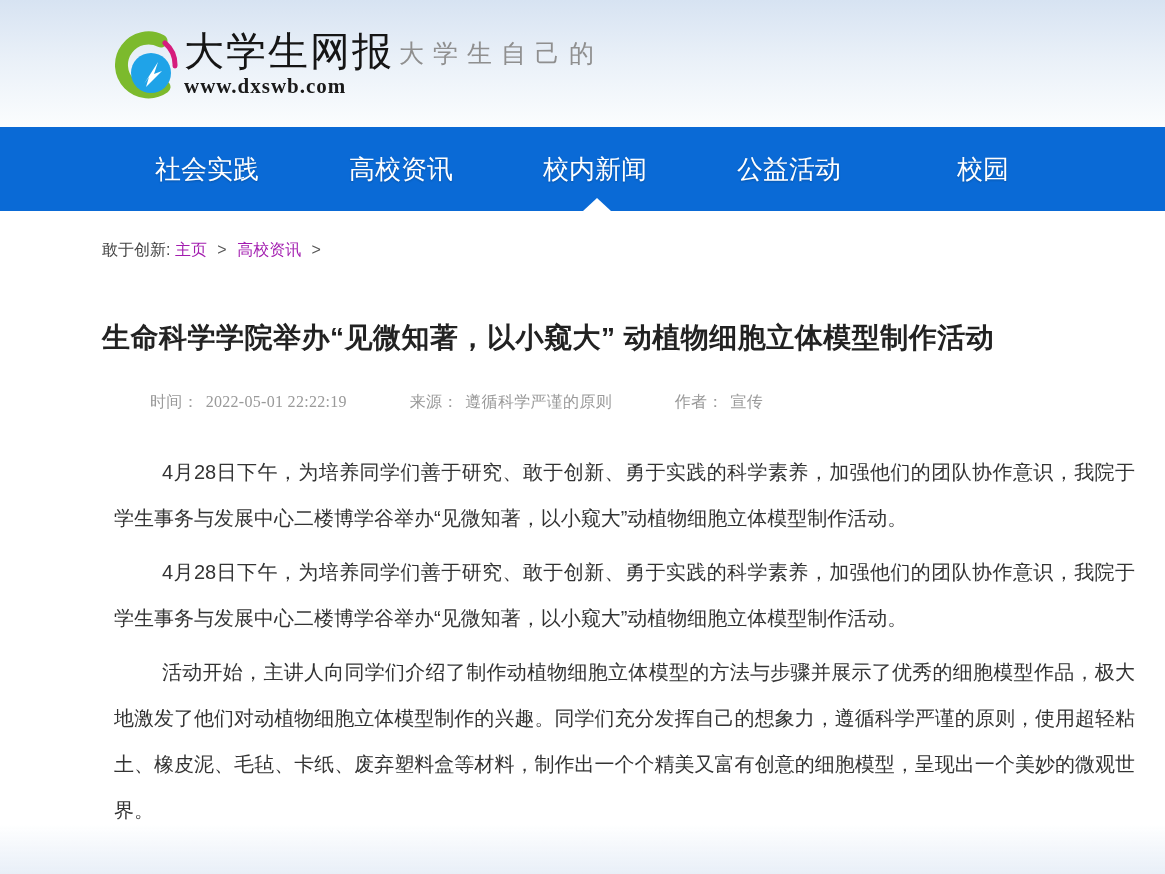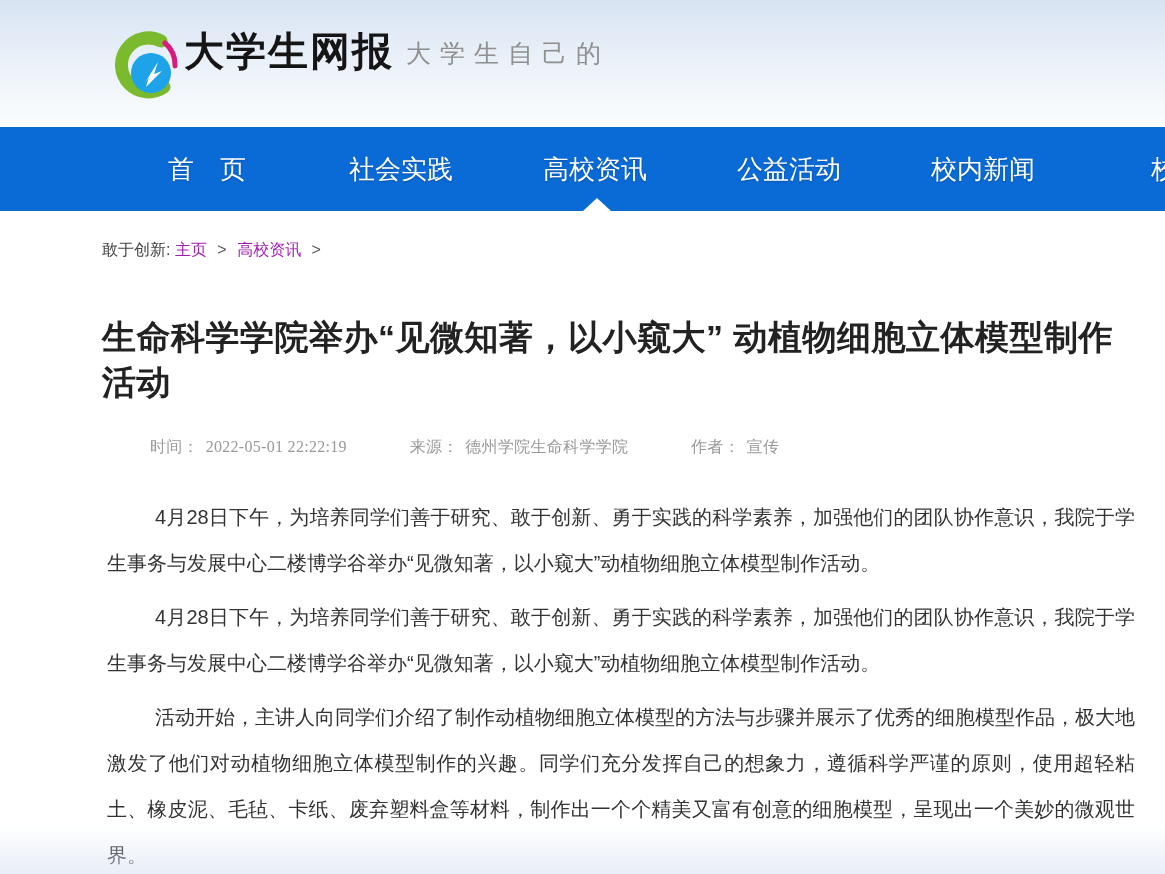--- a/index.html
+++ b/index.html
@@ -30,36 +30,36 @@
   }
   .logo-block {
     display: flex;
     align-items: flex-start;
     cursor: pointer;
   }
   .logo-icon-wrap { width: 70px; height: 70px; margin-right: 6px; }
   .logo-text-col { display: flex; flex-direction: column; }
   .site-name {
     font-size: 40px;
-    font-weight: 700;
+    font-weight: 400;
     color: #151515;
     letter-spacing: 2px;
     line-height: 44px;
     font-family: "Liberation Serif", "DejaVu Serif", serif;
   }
   .site-url {
     font-size: 21px;
     font-weight: 700;
     color: #1a1a1a;
     letter-spacing: 1px;
     margin-top: 0px;
     font-family: "Liberation Serif", "DejaVu Serif", serif;
   }
   .tagline {
-    margin-left: 12px;
+    margin-left: 5px;
     padding-top: 8px;
     color: #8f8f8f;
     font-size: 25px;
     line-height: 30px;
   }
   .tagline-line1 { letter-spacing: 9px; }
   .tagline-line2 { letter-spacing: 7px; margin-left: 50px; margin-top: 2px; }
 
   
   .main-nav {
@@ -105,21 +105,21 @@
   .breadcrumb a {
     color: #a21caf;
     text-decoration: none;
     cursor: pointer;
   }
   .breadcrumb .sep { margin: 0 6px; color: #555; }
 
   .article-title {
     margin: 54px 0 16px 102px;
     width: 1020px;
-    font-size: 34px;
+    font-size: 28px;
     font-weight: 700;
     color: #222222;
     line-height: 45px;
     letter-spacing: 0.5px;
   }
   .article-meta {
     margin: 32px 0 0 102px;
     font-size: 16px;
     color: #999999;
     letter-spacing: 0.3px;
@@ -129,21 +129,21 @@
 
   .article-body {
     margin: 36px 0 0 102px;
     width: 1033px;
     font-size: 20px;
     line-height: 46px;
     color: #333333;
     text-align: justify;
   }
   .article-body p {
-    margin: 0 0 8px 5px;
+    margin: 0 0 8px 12px;
     text-indent: 2.4em;
   }
 
   
   .edge-tint {
     position: fixed;
     left: 0;
     bottom: 0;
     width: 1165px;
     height: 50px;
@@ -162,35 +162,35 @@
         <div class="logo-icon-wrap">
           <svg width="70" height="70" viewBox="0 0 70 70">
             <path d="M 53 11 A 27 27 0 1 0 56 57" fill="none" stroke="#7cba2d" stroke-width="13" stroke-linecap="round"></path>
             <path d="M 57 13 A 29 29 0 0 1 67 36" fill="none" stroke="#d61c7c" stroke-width="5" stroke-linecap="round"></path>
             <circle cx="43" cy="43" r="20" fill="#1fa3e8"></circle>
             <path d="M 36 54 L 50 32 L 46 44 L 54 41 L 38 57 L 41 47 Z" fill="#ffffff"></path>
           </svg>
         </div>
         <div class="logo-text-col">
           <div class="site-name">大学生网报</div>
+          <div class="site-url">www.dxswb.com</div>
         </div>
         <div class="tagline">
           <div class="tagline-line1">大学生自己的</div>
         </div>
       </div>
     </div>
   </div>
 
   <div class="main-nav">
     <div class="nav-items">
-      <div class="nav-item">首　页</div>
       <div class="nav-item">社会实践</div>
       <div class="nav-item">高校资讯</div>
+      <div class="nav-item">校内新闻</div>
       <div class="nav-item">公益活动</div>
-      <div class="nav-item">校内新闻</div>
       <div class="nav-item">校园</div>
     </div>
     <div class="nav-triangle"></div>
   </div>
 
   <div class="content">
 
     <div class="breadcrumb">
       <span>敢于创新:</span>
       <a>主页</a>
@@ -198,21 +198,21 @@
       <a>高校资讯</a>
       <span class="sep">&gt;</span>
     </div>
 
     <h1 class="article-title">生命科学学院举办“见微知著，以小窥大” 动植物细胞立体模型制作活动</h1>
 
     <div class="article-meta">
       <span class="m-label">时间：</span>
       <span class="m-val">2022-05-01 22:22:19</span>
       <span class="m-label">来源：</span>
-      <span class="m-val">德州学院生命科学学院</span>
+      <span class="m-val">遵循科学严谨的原则</span>
       <span class="m-label">作者：</span>
       <span class="m-val">宣传</span>
     </div>
 
     <div class="article-body">
       <p>4月28日下午，为培养同学们善于研究、敢于创新、勇于实践的科学素养，加强他们的团队协作意识，我院于学生事务与发展中心二楼博学谷举办“见微知著，以小窥大”动植物细胞立体模型制作活动。</p>
       <p>4月28日下午，为培养同学们善于研究、敢于创新、勇于实践的科学素养，加强他们的团队协作意识，我院于学生事务与发展中心二楼博学谷举办“见微知著，以小窥大”动植物细胞立体模型制作活动。</p>
       <p>活动开始，主讲人向同学们介绍了制作动植物细胞立体模型的方法与步骤并展示了优秀的细胞模型作品，极大地激发了他们对动植物细胞立体模型制作的兴趣。同学们充分发挥自己的想象力，遵循科学严谨的原则，使用超轻粘土、橡皮泥、毛毡、卡纸、废弃塑料盒等材料，制作出一个个精美又富有创意的细胞模型，呈现出一个美妙的微观世界。</p>
     </div>
 

